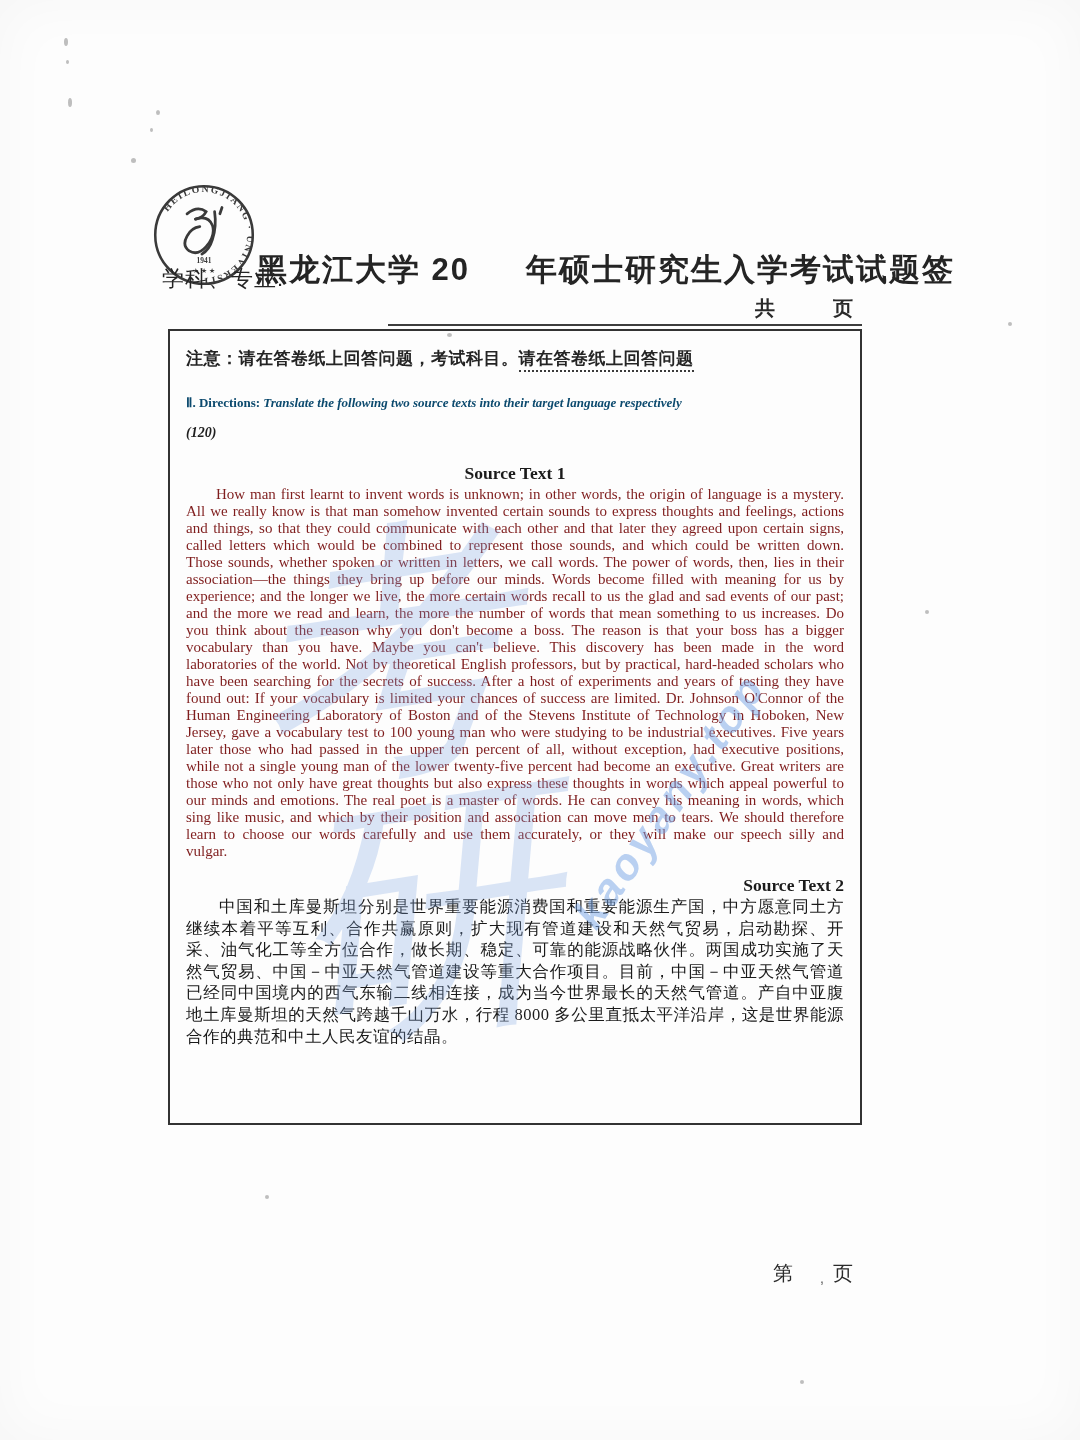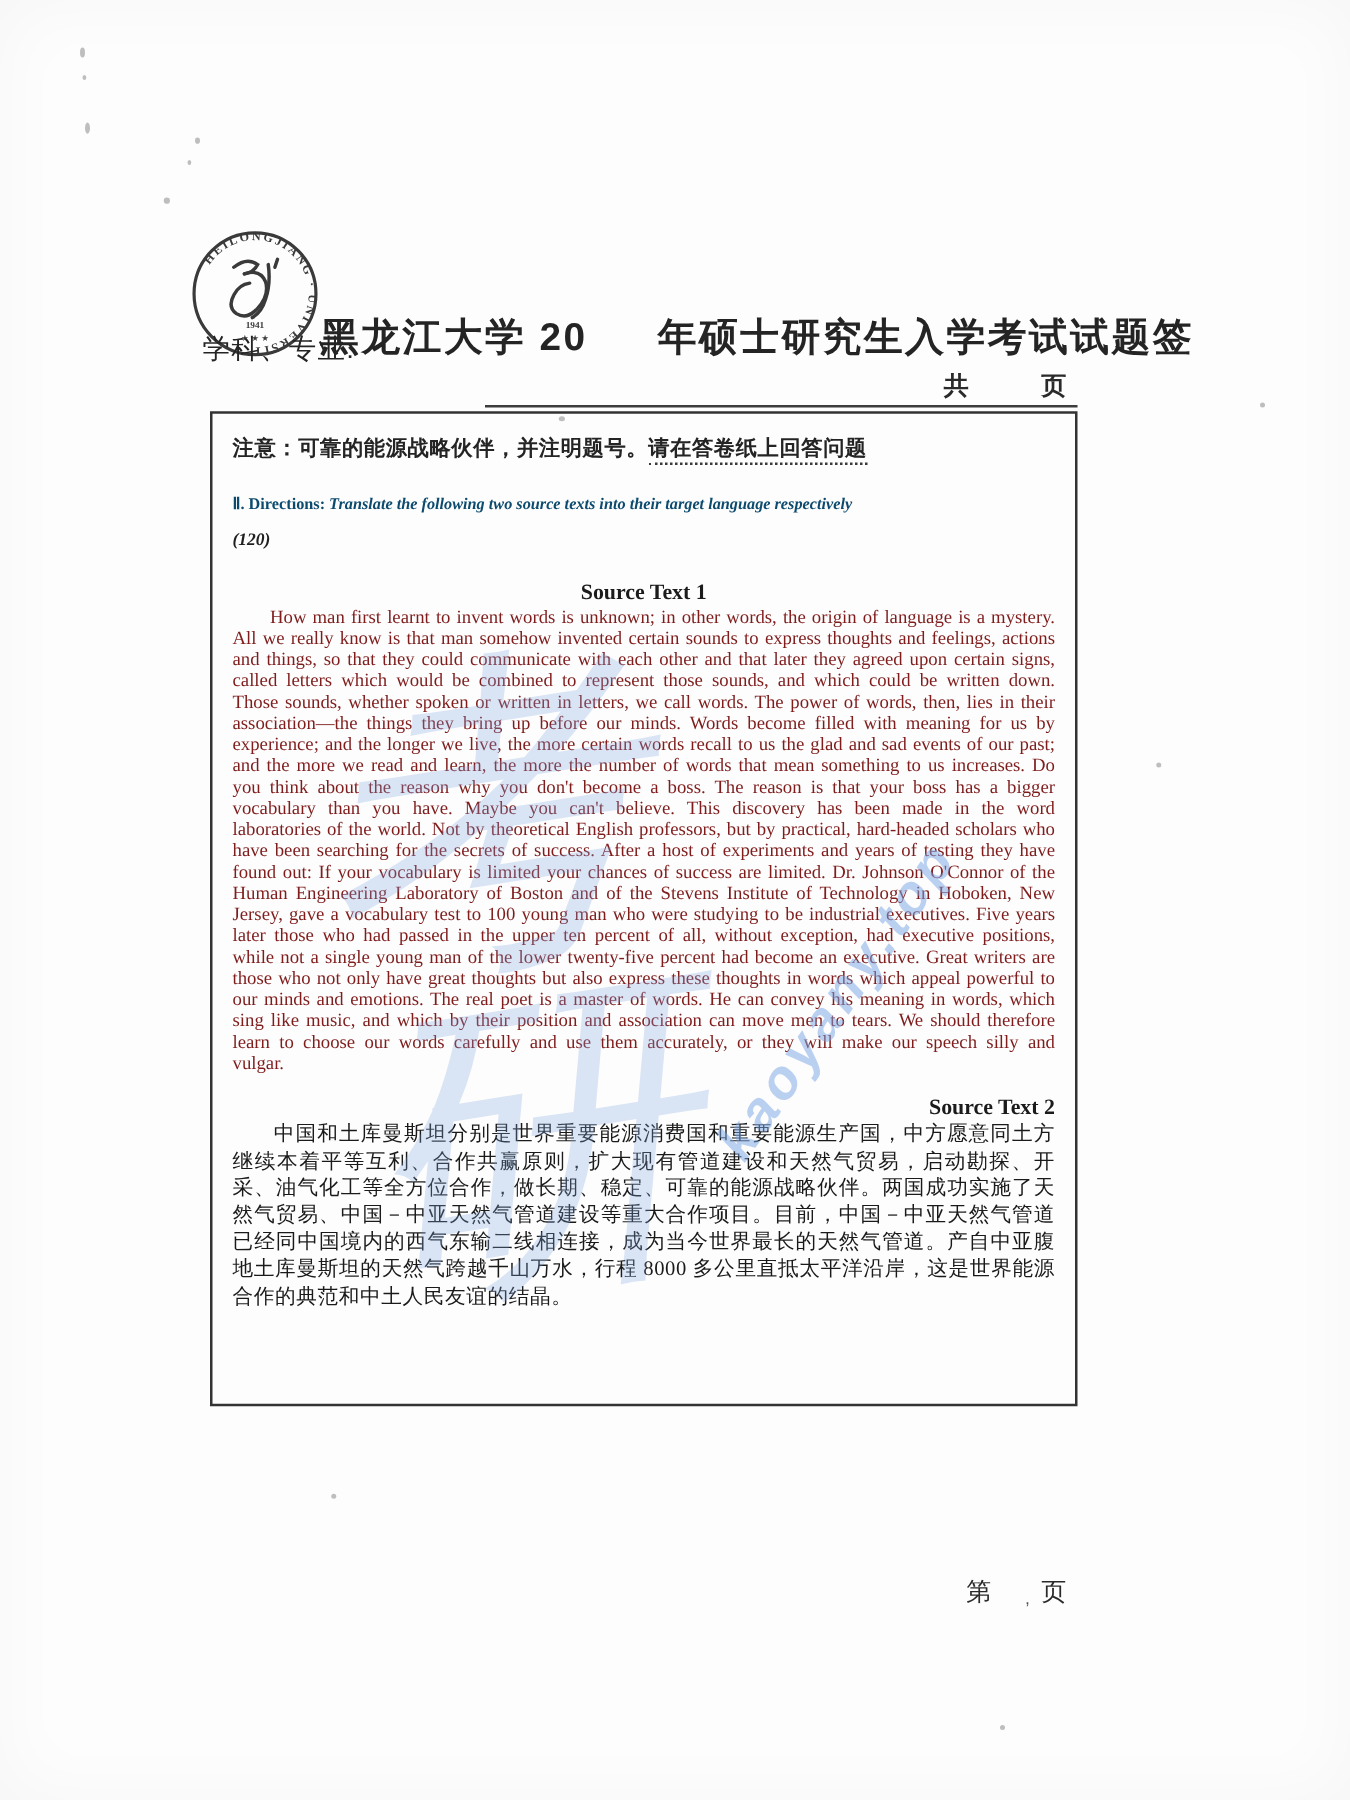--- a/index.html
+++ b/index.html
@@ -166,21 +166,21 @@
 
   <div id="field-line">学科、专业:</div>
   <div id="course-underline"></div>
   <div id="pages-count">
     <span class="zong">共</span>
     <span class="ye">页</span>
   </div>
 
   <div id="main-box">
     <div id="notice-line">
-      <span>注意：可靠的能源战略伙伴，并注明题号。</span><span class="dotted">请在答卷纸上回答问题</span>
+      <span>注意：请在答卷纸上回答问题，考试科目。</span><span class="dotted">请在答卷纸上回答问题</span>
     </div>
 
     <div id="directions-line">
       <span class="lbl">Ⅱ. Directions:</span>
       <span class="txt">Translate the following two source texts into their target language respectively</span>
     </div>
     <div id="points-line">(120)</div>
 
     <div id="source1-heading" class="src-heading">Source Text 1</div>
     <div id="source1-body">How man first learnt to invent words is unknown; in other words, the origin of language is a mystery. All we really know is that man somehow invented certain sounds to express thoughts and feelings, actions and things, so that they could communicate with each other and that later they agreed upon certain signs, called letters which would be combined to represent those sounds, and which could be written down. Those sounds, whether spoken or written in letters, we call words. The power of words, then, lies in their association—the things they bring up before our minds. Words become filled with meaning for us by experience; and the longer we live, the more certain words recall to us the glad and sad events of our past; and the more we read and learn, the more the number of words that mean something to us increases. Do you think about the reason why you don't become a boss. The reason is that your boss has a bigger vocabulary than you have. Maybe you can't believe. This discovery has been made in the word laboratories of the world. Not by theoretical English professors, but by practical, hard-headed scholars who have been searching for the secrets of success. After a host of experiments and years of testing they have found out: If your vocabulary is limited your chances of success are limited. Dr. Johnson O'Connor of the Human Engineering Laboratory of Boston and of the Stevens Institute of Technology in Hoboken, New Jersey, gave a vocabulary test to 100 young man who were studying to be industrial executives. Five years later those who had passed in the upper ten percent of all, without exception, had executive positions, while not a single young man of the lower twenty-five percent had become an executive. Great writers are those who not only have great thoughts but also express these thoughts in words which appeal powerful to our minds and emotions. The real poet is a master of words. He can convey his meaning in words, which sing like music, and which by their position and association can move men to tears. We should therefore learn to choose our words carefully and use them accurately, or they will make our speech silly and vulgar.</div>

